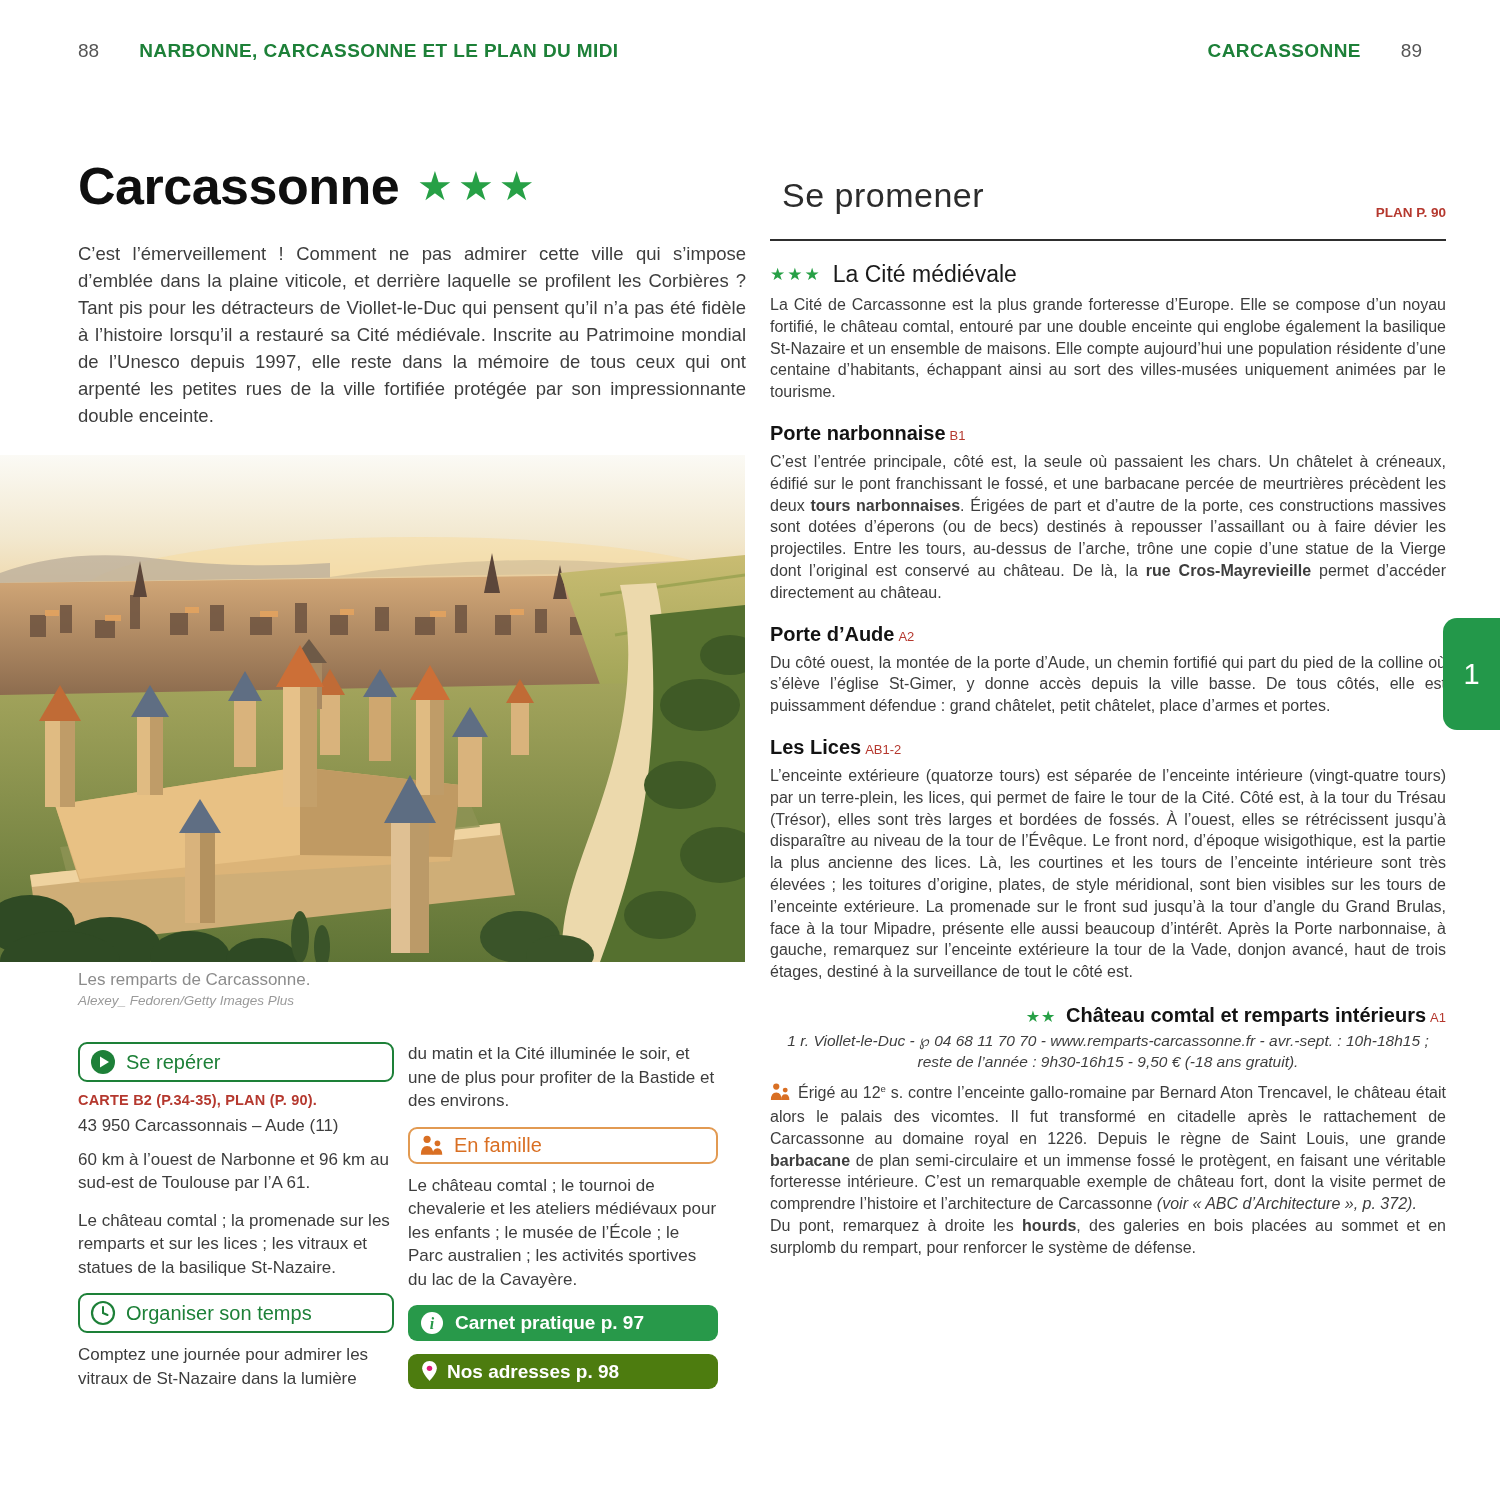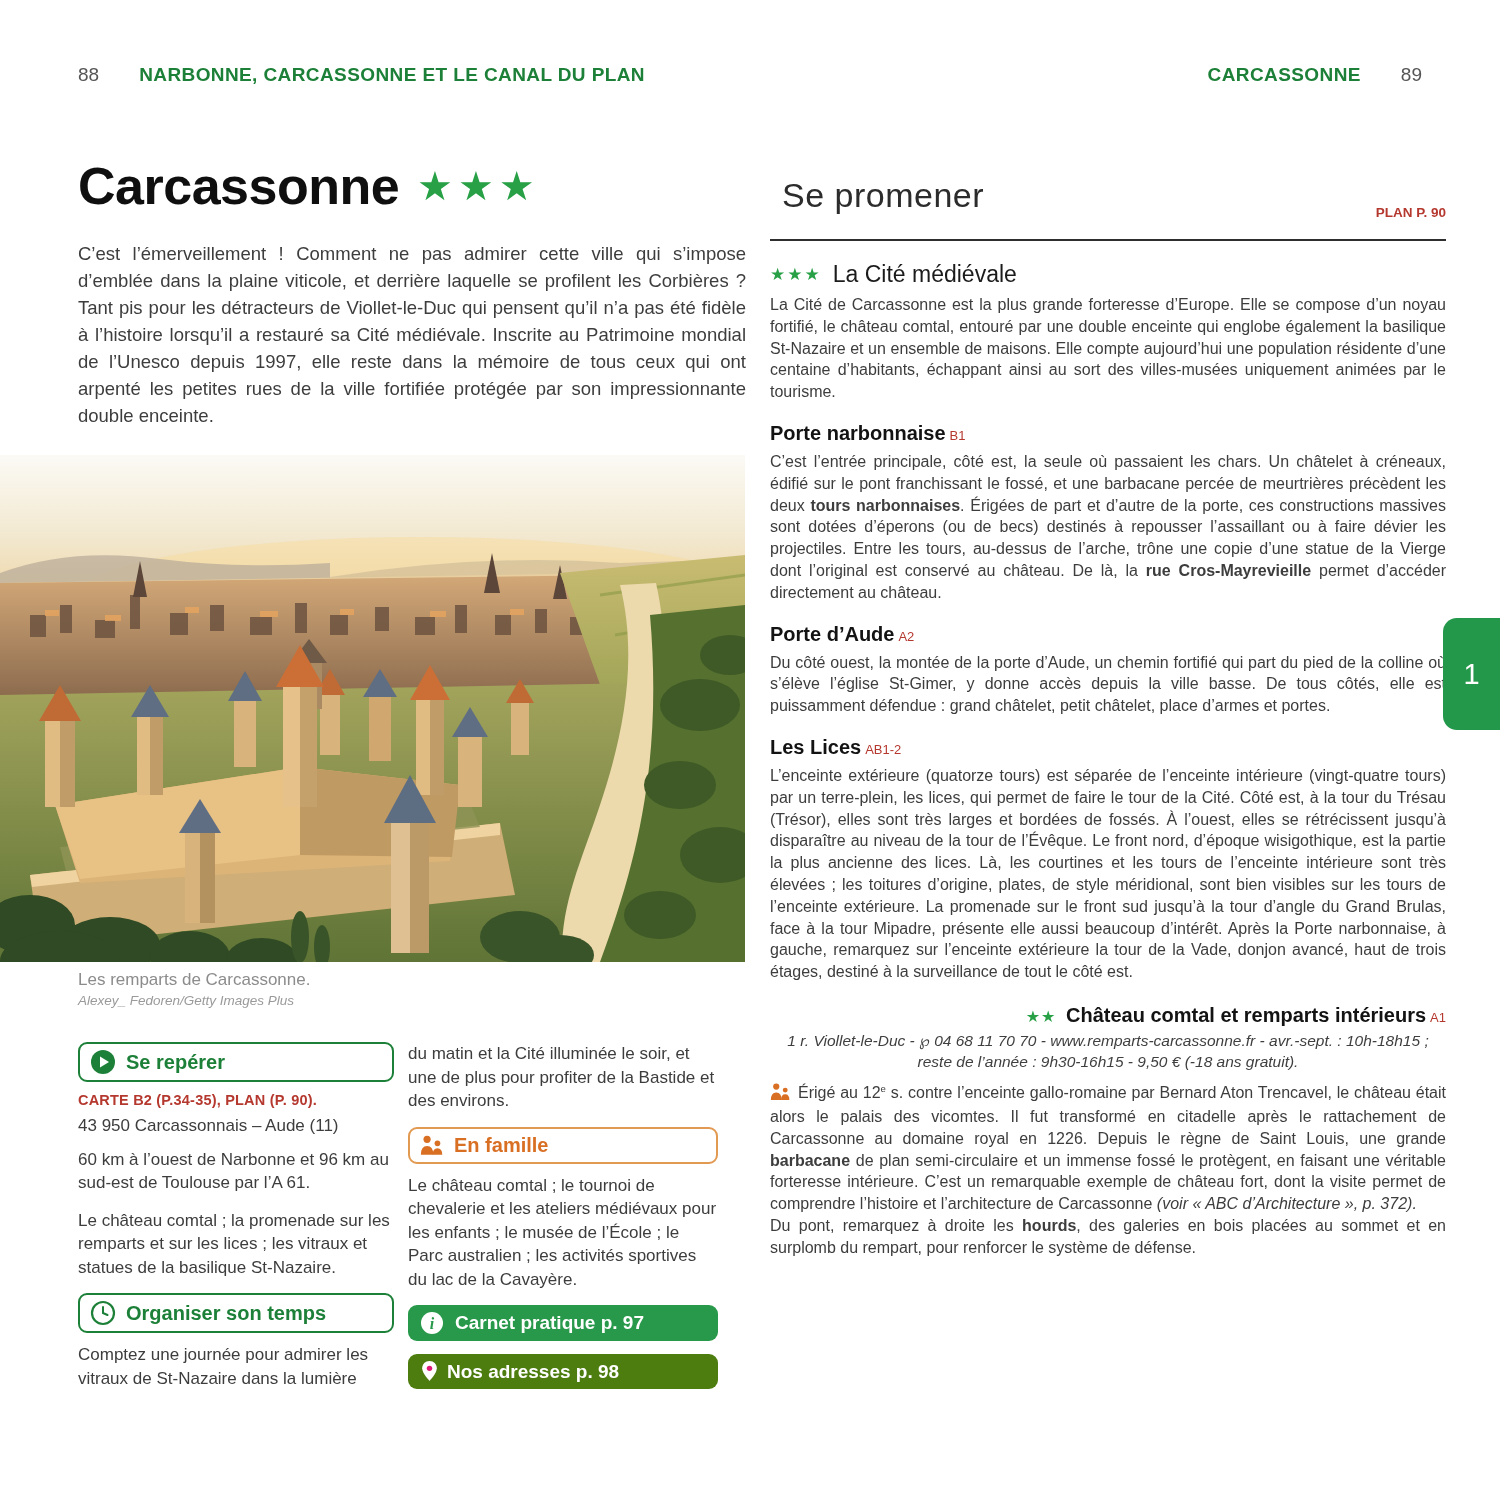--- a/index.html
+++ b/index.html
@@ -1,21 +1,21 @@
 <!DOCTYPE html>
 <html><head>
 <meta charset="utf-8">
 <style>
   html,body{margin:0;padding:0;background:#ffffff;}
   .page{position:relative;width:1500px;height:1500px;background:#fff;overflow:hidden;
         font-family:"Liberation Sans","DejaVu Sans",sans-serif;color:#3d3d3d;}
 
   
   .pg-header{position:absolute;left:78px;right:78px;top:40px;display:flex;justify-content:space-between;align-items:baseline;}
-  .hdr-left,.hdr-right{display:flex;gap:40px;align-items:baseline;margin-top:24px;}
+  .hdr-left,.hdr-right{display:flex;gap:40px;align-items:baseline;}
   .hdr-num{font-size:19px;color:#555;}
   .hdr-title{font-size:19px;font-weight:700;color:#1d8038;letter-spacing:.4px;}
 
   
   .article-head{position:absolute;left:78px;top:156px;width:668px;}
   .article-head h1{margin:0;font-size:52px;font-weight:800;color:#0f0f0f;letter-spacing:-.5px;display:flex;align-items:center;gap:18px;}
   .stars{color:#27a046;}
   .stars.big{font-size:40px;letter-spacing:5px;}
   .stars.med{font-size:17px;letter-spacing:2px;}
   .intro{margin:24px 0 0;font-size:18.5px;line-height:27px;text-align:justify;color:#3d3d3d;}
@@ -24,21 +24,21 @@
   .photo{position:absolute;left:0;top:455px;width:745px;height:507px;overflow:hidden;}
   .photo svg{display:block;}
 
   .caption{position:absolute;left:78px;top:970px;width:620px;}
   .caption-main{font-size:17px;color:#8c8c8c;}
   .credit{font-size:13.5px;font-style:italic;color:#9a9a9a;margin-top:3px;}
 
   
   .info-grid{position:absolute;left:78px;top:1042px;width:640px;display:grid;grid-template-columns:316px 310px;column-gap:14px;}
   .info-box{border:2px solid #1d8038;border-radius:9px;padding:5px 10px;display:flex;align-items:center;gap:10px;margin:0 0 10px;}
-  .info-box .lbl{color:#1d8038;font-weight:700;font-size:20px;}
+  .info-box .lbl{color:#1d8038;font-weight:400;font-size:20px;}
   .info-box.orange{border-color:#e29a52;}
   .info-box.orange .lbl{color:#d96f23;}
   .red-note{color:#b5382e;font-weight:700;font-size:14.5px;margin:6px 0 6px;letter-spacing:.2px;}
   .sb-text{font-size:17px;line-height:23.5px;color:#3d3d3d;margin:0 0 14px;}
   .sb-text.tight{margin-bottom:10px;}
   .btn{border-radius:9px;color:#fff;font-weight:700;font-size:19px;display:flex;align-items:center;gap:11px;
        padding:6px 12px;margin-top:13px;width:100%;box-sizing:border-box;}
   .btn.green{background:#28994a;}
   .btn.pink{background:#4d7c0f;gap:8px;}
   .ico{flex:0 0 auto;display:inline-flex;}
@@ -63,21 +63,21 @@
                color:#fff;font-size:29px;font-weight:400;}
 </style>
 </head>
 <body>
 
 <div class="page">
 
   <header class="pg-header">
     <div class="hdr-left">
       <span class="hdr-num">88</span>
-      <span class="hdr-title">NARBONNE, CARCASSONNE ET LE CANAL DU PLAN</span>
+      <span class="hdr-title">NARBONNE, CARCASSONNE ET LE PLAN DU MIDI</span>
     </div>
     <div class="hdr-right">
       <span class="hdr-title">CARCASSONNE</span>
       <span class="hdr-num">89</span>
     </div>
   </header>
 
   <section class="article-head">
     <h1>
       <span>Carcassonne</span>

